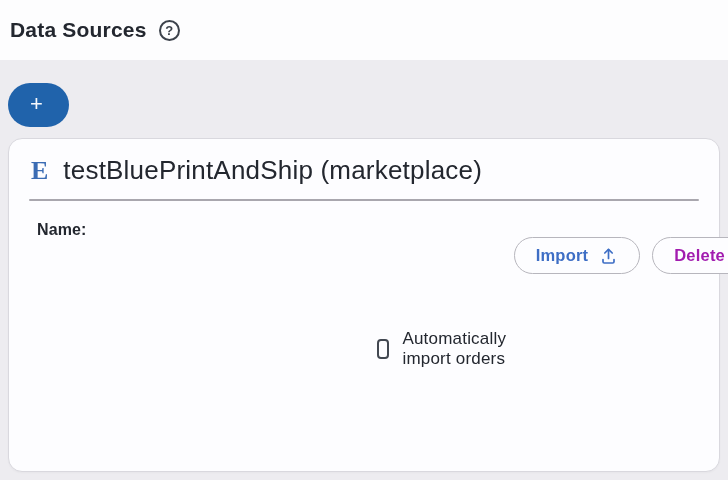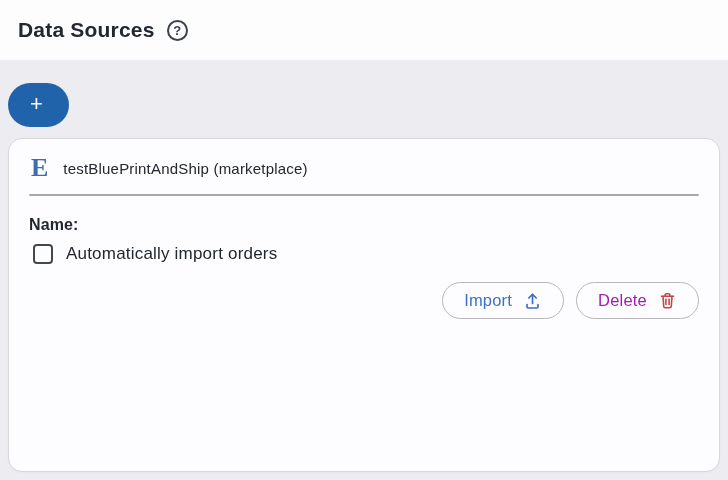--- a/index.html
+++ b/index.html
@@ -11,21 +11,21 @@
   }
   .page { width: 728px; height: 480px; display: flex; flex-direction: column; }
 
   
   .top-header {
     height: 60px;
     background: #fdfdfe;
     display: flex;
     align-items: center;
     gap: 12px;
-    padding-left: 18px;
+    padding-left: 10px;
   }
   .page-title {
     font-size: 21px;
     font-weight: 600;
     color: #23272f;
     letter-spacing: 0.2px;
   }
   .help-icon {
     width: 21px; height: 21px;
     border: 2px solid #3c424b;
@@ -84,37 +84,37 @@
     padding: 16px 20px 13px 22px;
   }
   .source-initial {
     font-family: "Liberation Serif", serif;
     font-size: 26px;
     font-weight: 600;
     color: #3b6cb4;
     line-height: 1;
   }
   .card-title {
-    font-size: 15px;
+    font-size: 26px;
     font-weight: 500;
     color: #23272f;
     letter-spacing: 0.2px;
   }
   .divider {
     height: 2px;
     background: #a9a7ae;
     margin: 0 20px;
     border-radius: 1px;
   }
 
   .card-body {
-    padding: 18px 20px 0 20px;
+    padding: 18px 20px 0 28px;
     flex: 1;
     display: flex;
-    flex-direction: column;
+    flex-direction: row;
   }
   .field-columns { display: flex; }
   .col-left  { width: 336px; }
   .col-right { flex: 1; }
   .field { margin-bottom: 13px; }
   .field:last-child { margin-bottom: 0; }
   .field-label {
     font-size: 16px;
     font-weight: 700;
     color: #23272f;
@@ -161,21 +161,21 @@
     display: inline-flex;
     align-items: center;
     gap: 11px;
     height: 37px;
     padding: 0 21px;
     background: #fdfdff;
     border: 1.5px solid #b7b6bd;
     border-radius: 19px;
     font-family: "Liberation Sans", sans-serif;
     font-size: 16.5px;
-    font-weight: 400;
+    font-weight: 700;
     letter-spacing: 0.2px;
     cursor: pointer;
   }
   .import-btn { color: #3e6ec5; }
   .delete-btn { color: #a21caf; }
   .pill-btn svg { display: block; }
 </style>
 </head>
 <body>
 

